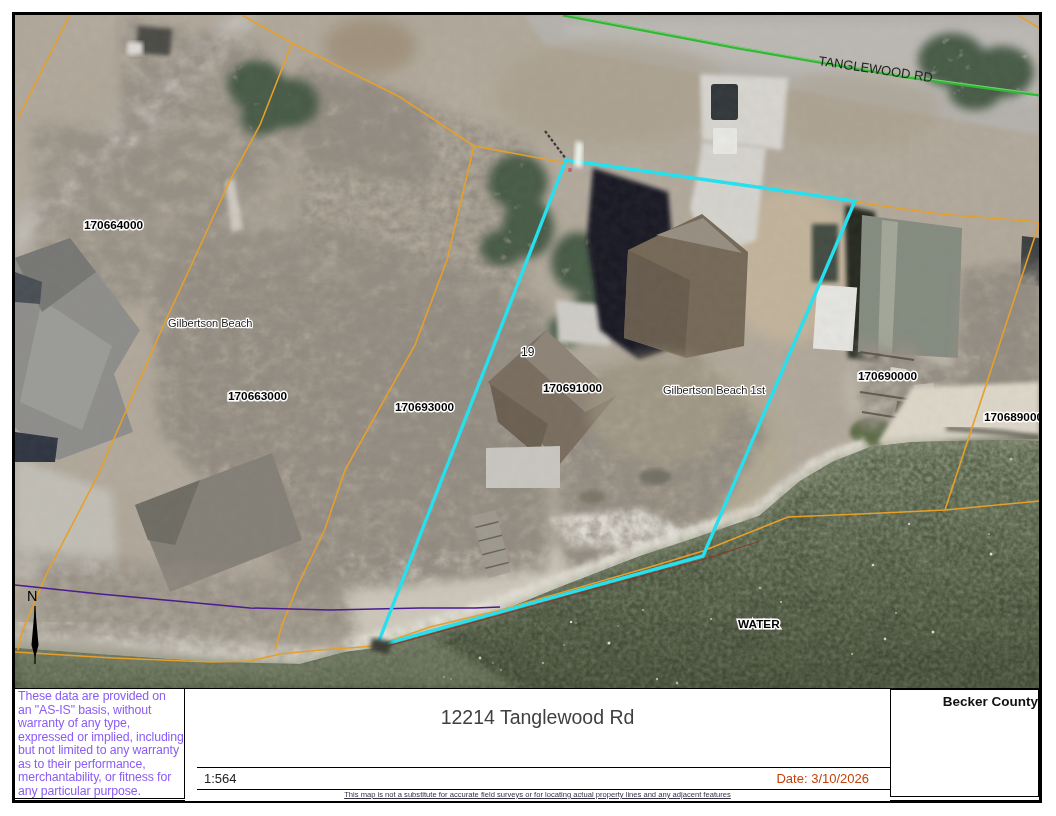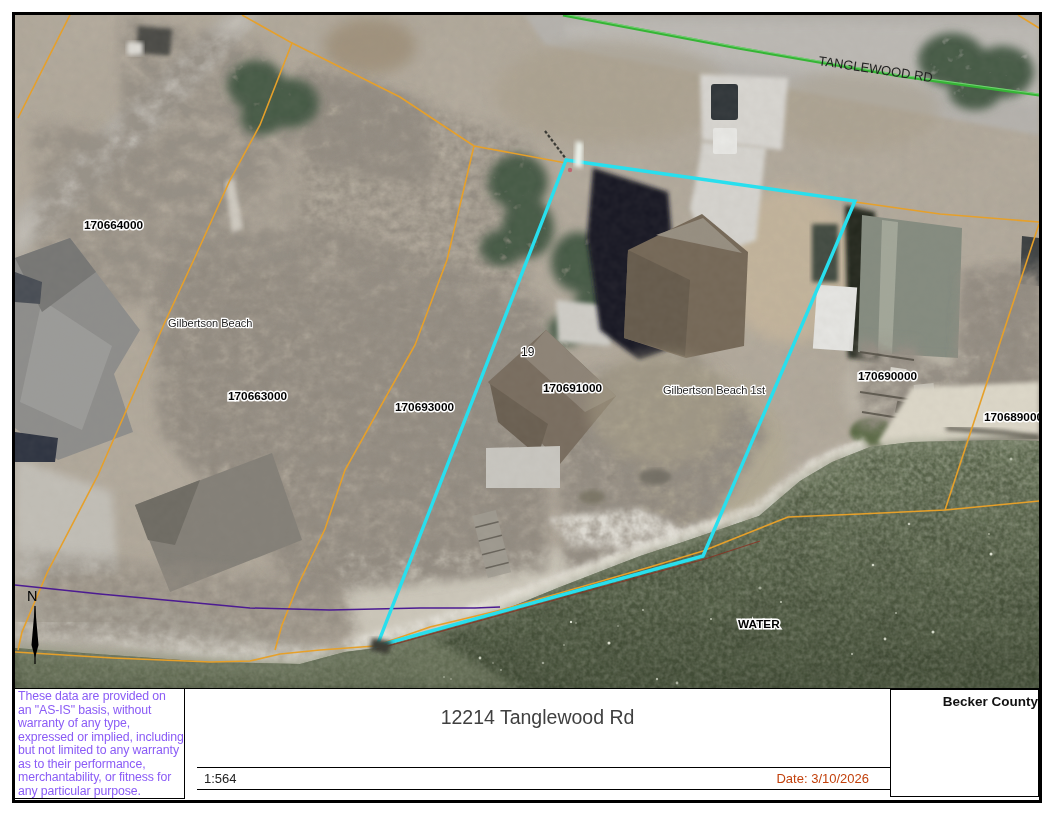--- a/index.html
+++ b/index.html
@@ -377,19 +377,20 @@
       <div class="cell" id="disclaimer">These data are provided on<br>an "AS-IS" basis, without<br>warranty of any type,<br>expressed or implied, including<br>but not limited to any warranty<br>as to their performance,<br>merchantability, or fitness for<br>any particular purpose.</div>
 
       <div class="cell" id="titlecell">
           <div class="t">12214 Tanglewood Rd</div>
         </div>
 
       <div class="cell" id="scalerow">1:564</div>
 
       <div class="cell" id="daterow">Date: 3/10/2026</div>
 
+      <div class="cell" id="fineprint"><span>This map is not a substitute for accurate field surveys or for locating actual property lines and any adjacent features</span></div>
 
       <div class="cell" id="beckercell">
           <div class="b">Becker County</div>
         </div>
     </div>
   </div>
 </div>
 
 </body></html>

